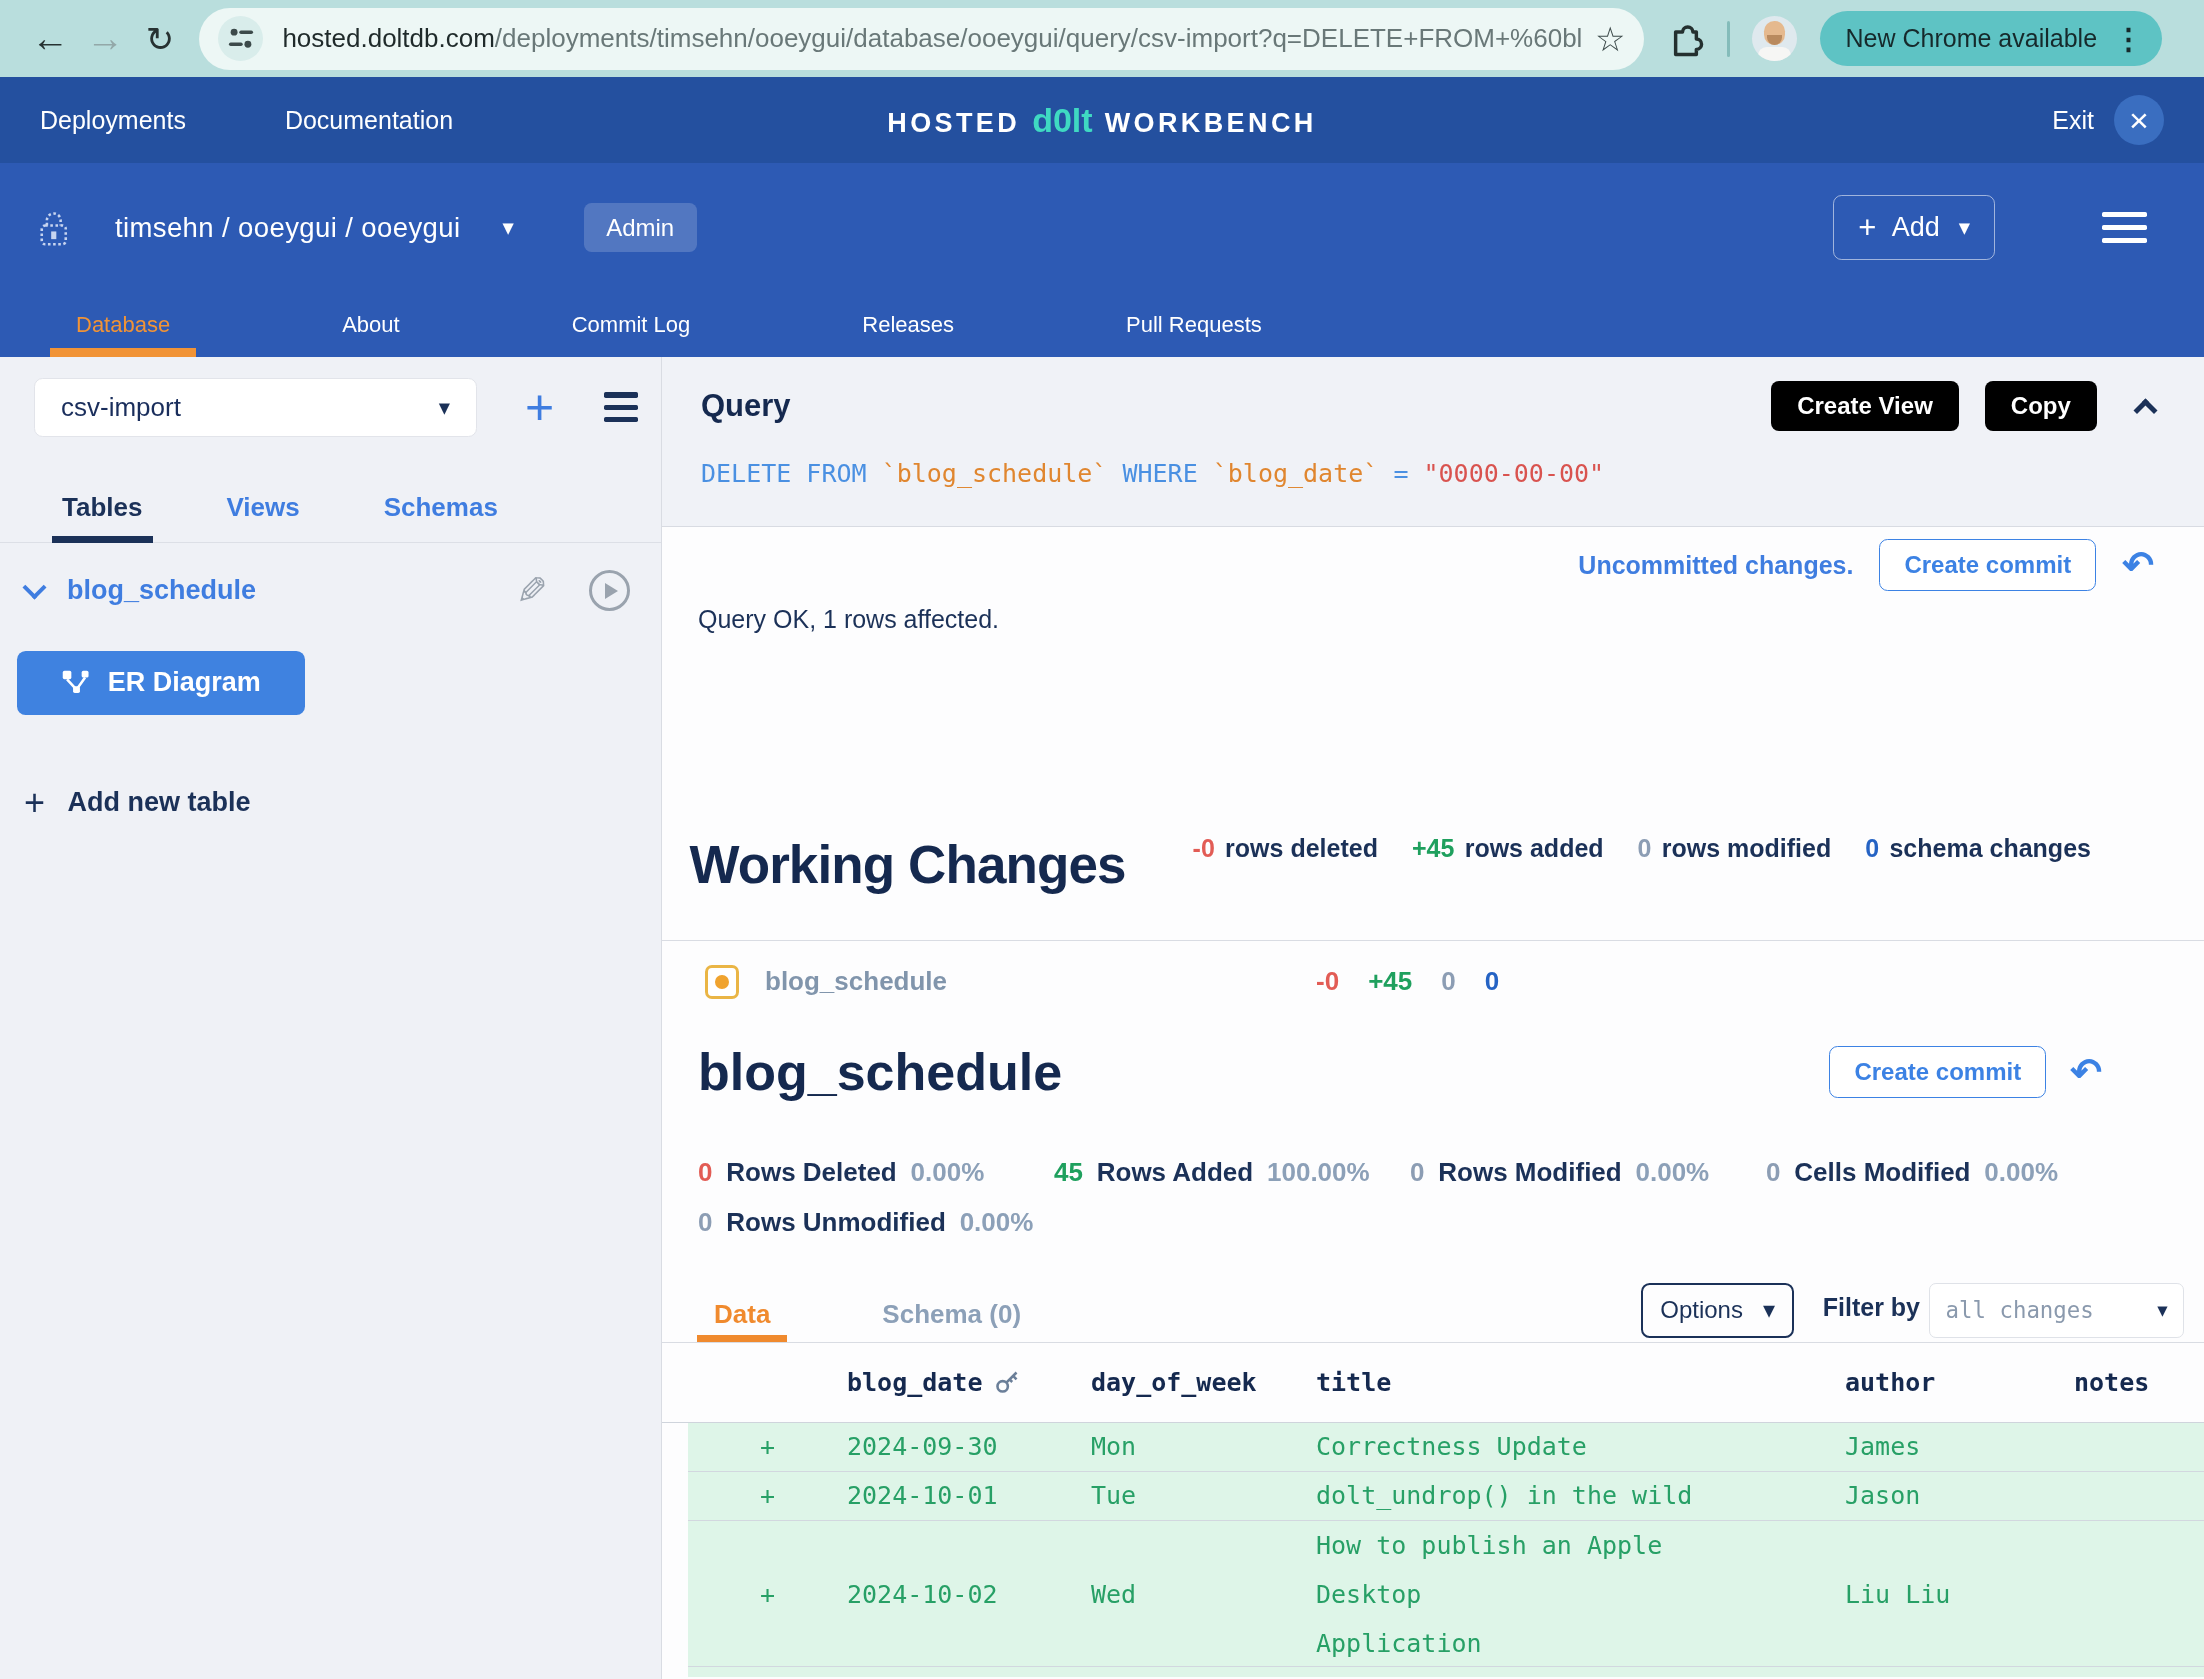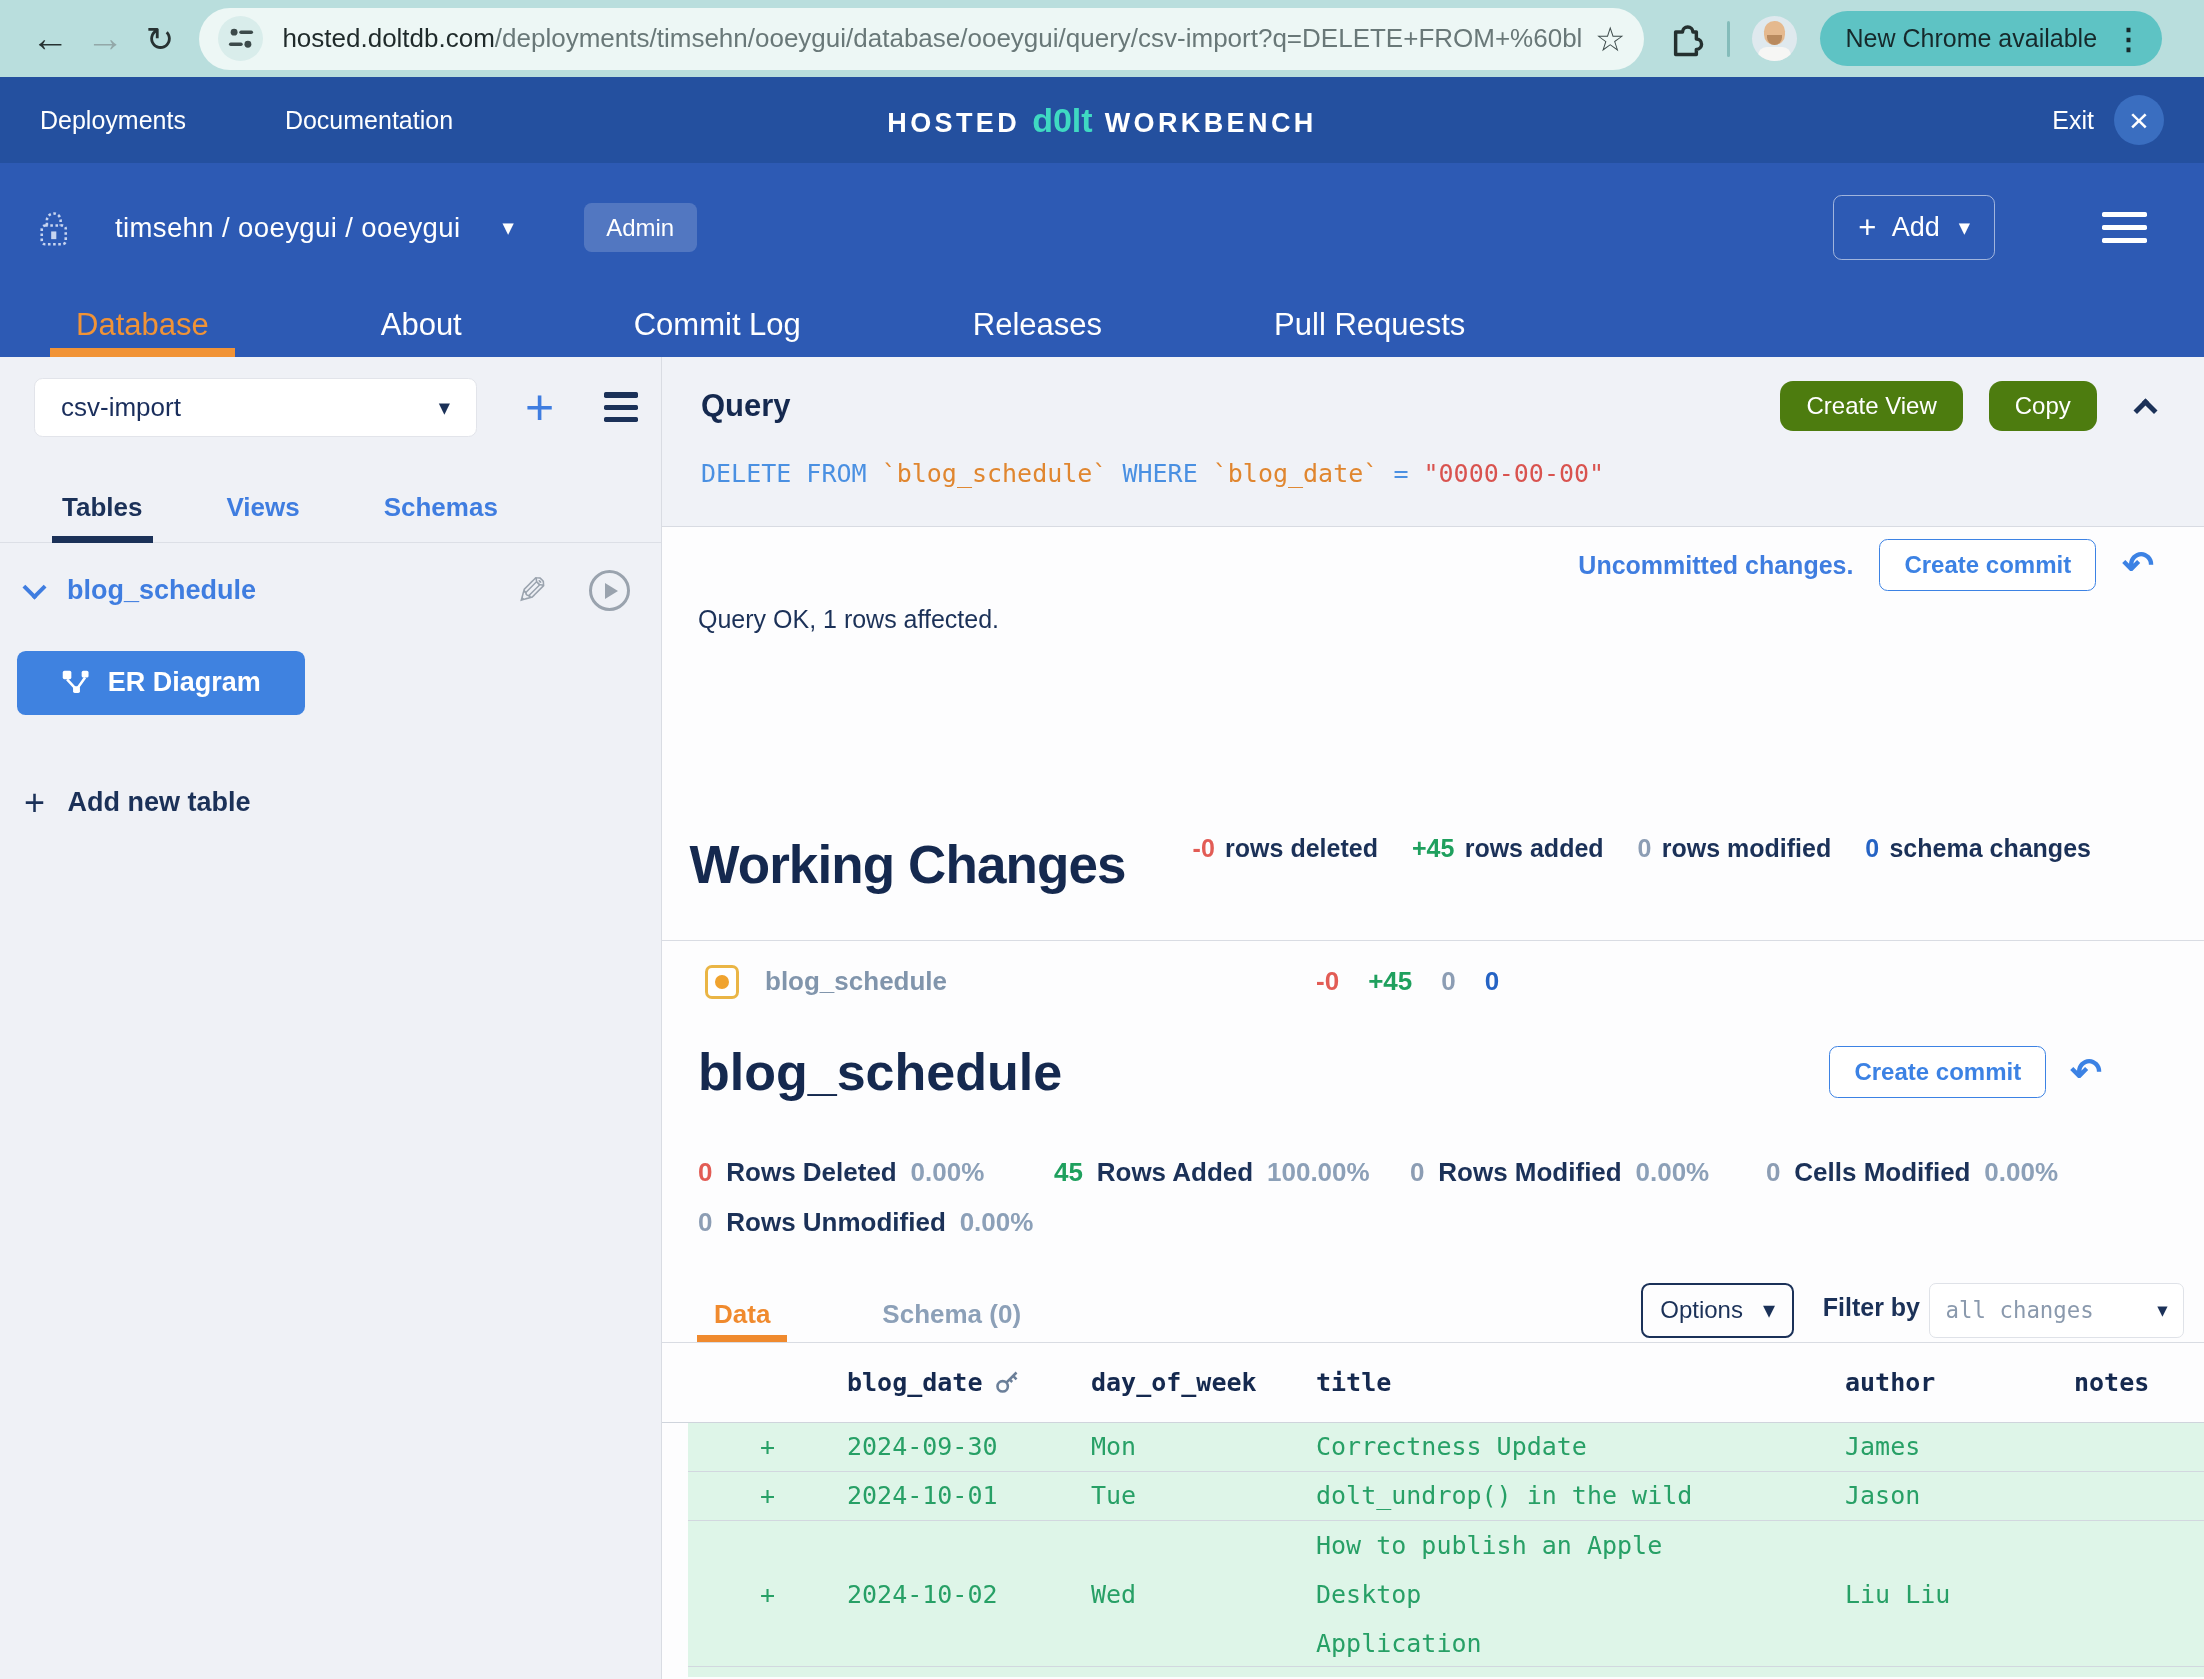--- a/index.html
+++ b/index.html
@@ -52,21 +52,21 @@
   .admin-badge { margin-left:45px; background:rgba(255,255,255,.18); border-radius:7.7px;
     padding:10.3px 22.4px; font-size:24px; }
   .add-btn { margin-left:auto; border:1.7px solid rgba(255,255,255,.55); border-radius:8.6px;
     padding:13.8px 24px; display:flex; align-items:center; gap:15.5px; font-size:27px; }
   .add-btn .plus { font-size:31px; font-weight:300; }
   .hamburger { margin-left:82px; margin-right:17px; width:45px; display:flex; flex-direction:column; gap:7.7px; }
   .hamburger i { display:block; height:5.2px; background:#fff; border-radius:1.7px; }
 
   
   .tab-band { height:65px; background:#2d5ab4; display:flex; align-items:stretch; padding-left:76px; }
-  .rtab { color:#fff; font-size:31px; display:flex; align-items:center; position:relative; }
+  .rtab { color:#fff; font-size:22px; display:flex; align-items:center; position:relative; }
   .rtab + .rtab { margin-left:172px; }
   .rtab.active { color:#f19336; }
   .rtab.active::after { content:''; position:absolute; left:-26px; right:-26px; bottom:0; height:8.6px; background:#f19336; }
 
   
   .content { display:flex; height:1322px; }
 
   
   .sidebar { width:662px; background:#eff1f6; border-right:1.7px solid #d9dce3; flex:0 0 auto; }
   .branch-row { margin:20.6px 0 0 34px; display:flex; align-items:center; }
@@ -95,22 +95,22 @@
     color:#fff; font-size:27px; font-weight:bold; display:flex; align-items:center; justify-content:center; gap:15.5px; }
   .add-table { margin:67px 0 0 24px; display:flex; align-items:center; gap:22.4px;
     color:#1b3158; font-size:27px; font-weight:bold; }
   .add-table .plus { font-size:36px; font-weight:300; }
 
   
   .main { flex:1; background:#fdfdfe; overflow:hidden; }
   .query-panel { height:170px; background:#f0f2f7; border-bottom:1.7px solid #d8dbe2; padding:24px 45px 0 39px; }
   .query-head { display:flex; align-items:center; }
   .query-head h2 { color:#15294f; font-size:31px; font-weight:800; }
-  .blue-btn { background:#4d7c0f; color:#fff; border:none; border-radius:13px; height:50px;
-    padding:0 26px; font-size:24px; font-weight:normal; font-family:inherit; }
+  .blue-btn { background:#000000; color:#fff; border:none; border-radius:8px; height:50px;
+    padding:0 26px; font-size:24px; font-weight:bold; font-family:inherit; }
   .query-head .blue-btn + .blue-btn { margin-left:26px; }
   .query-head .spacer { flex:1; }
   .chev-up { width:17px; height:17px; border-left:5.2px solid #1b3158; border-top:5.2px solid #1b3158;
     transform:rotate(45deg); margin:8.6px 5.2px 0 40px; }
   .sql { margin-top:27.5px; font-size:25px; }
   .c-kw { color:#4a90e2; }
   .c-id { color:#e0862f; }
   .c-str { color:#d9534f; }
 
   .commit-row { display:flex; justify-content:flex-end; align-items:center; padding:12px 50px 0 0; gap:26px; }

